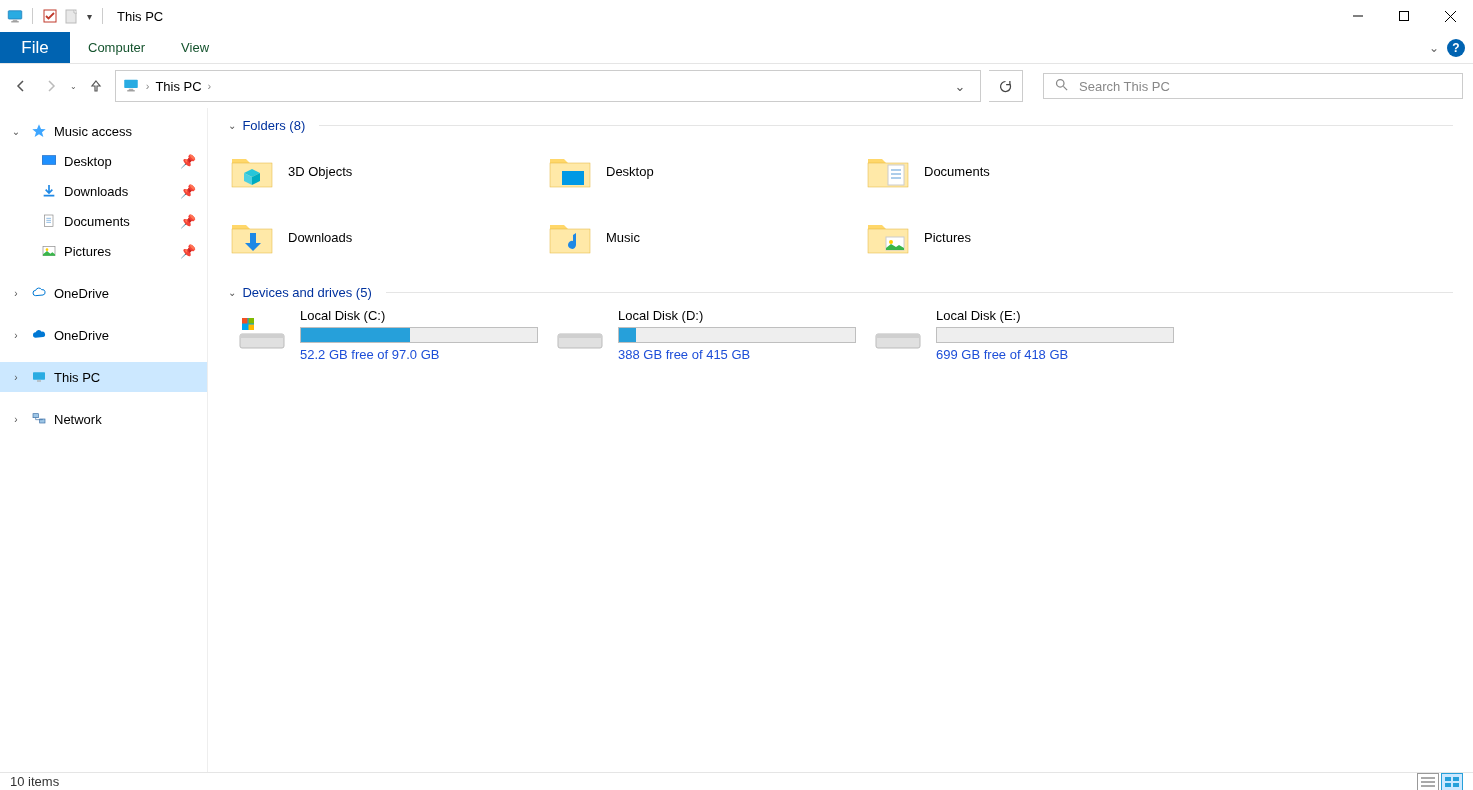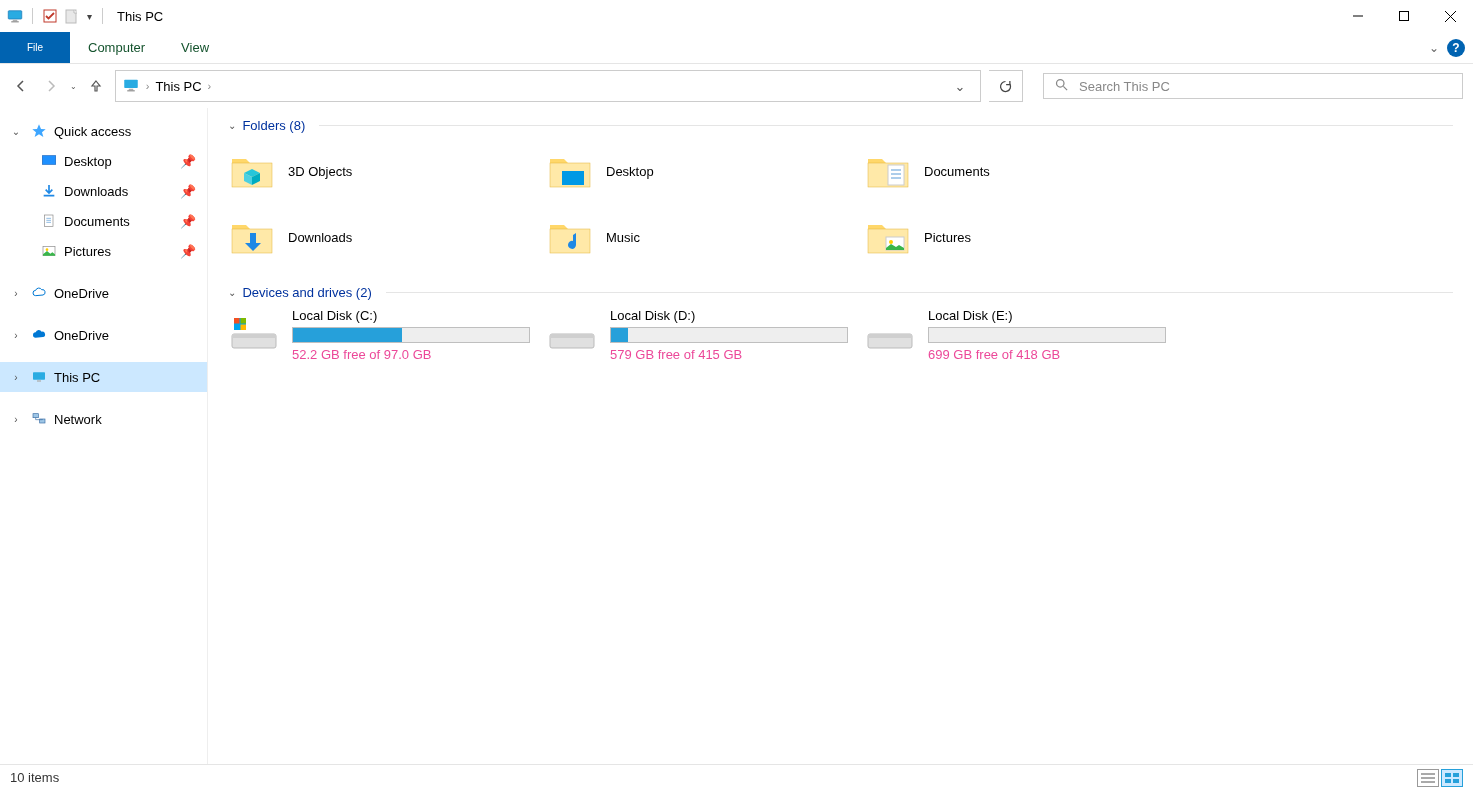--- a/index.html
+++ b/index.html
@@ -11,21 +11,21 @@
   .titlebar-left { display: flex; align-items: center; gap: 4px; padding-left: 6px; }
   .tb-icon { width: 18px; height: 18px; display: inline-flex; align-items: center; justify-content: center; }
   .tb-sep { width: 1px; height: 16px; background: #ccc; margin: 0 4px; }
   .tb-dd { font-size: 10px; color: #444; padding: 0 2px; }
   .titlebar-title { font-size: 13px; color: #000; padding-left: 6px; }
   .win-controls { display: flex; }
   .win-btn { width: 46px; height: 32px; display: flex; align-items: center; justify-content: center; font-size: 14px; color: #000; }
 
   
   .ribbon { height: 32px; display: flex; align-items: stretch; border-bottom: 1px solid #e5e5e5; }
-  .ribbon-file { width: 70px; background: #0063b1; color: #fff; display: flex; align-items: center; justify-content: center; font-size: 10px; }
+  .ribbon-file { width: 70px; background: #0063b1; color: #fff; display: flex; align-items: center; justify-content: center; font-size: 17px; }
   .ribbon-tab { padding: 0 18px; display: flex; align-items: center; font-size: 13px; color: #14532d; }
   .ribbon-spacer { flex: 1; }
   .ribbon-right { display: flex; align-items: center; gap: 8px; padding-right: 8px; }
   .ribbon-expand { font-size: 12px; color: #666; }
   .ribbon-help { width: 18px; height: 18px; border-radius: 50%; background: #0063b1; color: #fff; font-size: 12px; font-weight: bold; display: flex; align-items: center; justify-content: center; }
 
   
   .navbar { height: 44px; display: flex; align-items: center; gap: 8px; padding: 0 10px; }
   .nav-btn { width: 22px; height: 22px; display: flex; align-items: center; justify-content: center; color: #555; }
   .nav-btn.disabled { color: #bbb; }
@@ -57,30 +57,30 @@
   .sec-header { display: flex; align-items: center; gap: 6px; color: #00329e; font-size: 13px; margin-bottom: 8px; }
   .sec-chevron { font-size: 10px; color: #555; }
   .sec-line { flex: 1; height: 1px; background: #e5e5e5; margin-left: 8px; }
 
   .folder-grid { display: grid; grid-template-columns: repeat(3, 318px); row-gap: 6px; }
   .folder-item { display: flex; align-items: center; gap: 12px; height: 60px; }
   .folder-icon { width: 48px; height: 48px; position: relative; }
   .folder-label { font-size: 13px; }
 
   .drive-grid { display: grid; grid-template-columns: repeat(3, 318px); column-gap: 0; }
-  .drive-item { display: flex; gap: 12px; }
+  .drive-item { display: flex; gap: 12px; justify-content: center; }
   .drive-icon { width: 52px; height: 44px; display: flex; align-items: flex-end; }
   .drive-text { display: flex; flex-direction: column; gap: 4px; }
   .drive-name { font-size: 13px; }
   .drive-bar { width: 238px; height: 16px; border: 1px solid #bfbfbf; background: #eee; position: relative; overflow: hidden; }
   .drive-fill { position: absolute; left: 0; top: 0; bottom: 0; background: #26a0da; }
-  .drive-free { font-size: 13px; color: #ec4899; }
-
-  
-  .statusbar { height: 26px; border-top: 1px solid #e5e5e5; display: flex; align-items: center; justify-content: space-between; padding: 0 10px; font-size: 13px; color: #333; }
+  .drive-free { font-size: 13px; color: #1d4ed8; }
+
+  
+  .statusbar { height: 18px; border-top: 1px solid #e5e5e5; display: flex; align-items: center; justify-content: space-between; padding: 0 10px; font-size: 13px; color: #333; }
   .view-toggle { display: flex; gap: 2px; }
   .view-btn { width: 22px; height: 18px; border: 1px solid #999; display: flex; align-items: center; justify-content: center; }
   .view-btn.active { background: #cce8ff; border-color: #26a0da; }
 
   
   .ficon-back { fill: #ffd76a; }
   .ficon-front { fill: #ffe9a8; stroke: #e3b53a; stroke-width: 0.5; }
 </style>
 </head>
 <body>
@@ -197,21 +197,21 @@
 
   <div class="sidebar">
     <div class="sb-group">
       <div class="sb-row top">
         <span class="sb-caret">⌄</span>
         <span class="sb-icon">
             <svg width="16" height="16" viewBox="0 0 24 24">
               <path d="M12 2 l3 7 7 .5 -5.5 4.5 2 7 -6.5 -4 -6.5 4 2 -7 L2 9.5 9 9 Z" fill="#3ea6ff"></path>
             </svg>
           </span>
-        <span>Quick access</span>
+        <span>Music access</span>
       </div>
       <div class="sb-row child">
         <span class="sb-icon">
             <svg width="16" height="16" viewBox="0 0 24 24">
               <rect x="2" y="4" width="20" height="13" fill="#1e90ff"></rect>
               <rect x="2" y="4" width="20" height="13" fill="none" stroke="#1565c0"></rect>
             </svg>
           </span>
         <span>Desktop</span>
         <span class="sb-pin">📌</span>
@@ -381,21 +381,21 @@
           </span>
           <span class="folder-label">Pictures</span>
         </div>
 
       </div>
     </div>
 
     <div class="section">
       <div class="sec-header">
         <span class="sec-chevron">⌄</span>
-        <span>Devices and drives (2)</span>
+        <span>Devices and drives (5)</span>
         <span class="sec-line"></span>
       </div>
       <div class="drive-grid">
 
         <div class="drive-item">
           <span class="drive-icon">
             <svg width="52" height="40" viewBox="0 0 52 40">
                 <rect x="4" y="22" width="44" height="14" rx="2" fill="#e0e0e0" stroke="#bbb"></rect>
                 <rect x="4" y="22" width="44" height="4" fill="#cfcfcf"></rect>
                 <rect x="6" y="6" width="12" height="12" fill="#00a4ef"></rect>
@@ -419,21 +419,21 @@
             <svg width="52" height="40" viewBox="0 0 52 40">
                 <rect x="4" y="22" width="44" height="14" rx="2" fill="#e0e0e0" stroke="#bbb"></rect>
                 <rect x="4" y="22" width="44" height="4" fill="#cfcfcf"></rect>
               </svg>
           </span>
           <div class="drive-text">
             <span class="drive-name">Local Disk (D:)</span>
             <div class="drive-bar">
                 <div class="drive-fill" style="width:7%"></div>
               </div>
-            <span class="drive-free">579 GB free of 415 GB</span>
+            <span class="drive-free">388 GB free of 415 GB</span>
           </div>
         </div>
 
         <div class="drive-item">
           <span class="drive-icon">
             <svg width="52" height="40" viewBox="0 0 52 40">
                 <rect x="4" y="22" width="44" height="14" rx="2" fill="#e0e0e0" stroke="#bbb"></rect>
                 <rect x="4" y="22" width="44" height="4" fill="#cfcfcf"></rect>
               </svg>
           </span>

